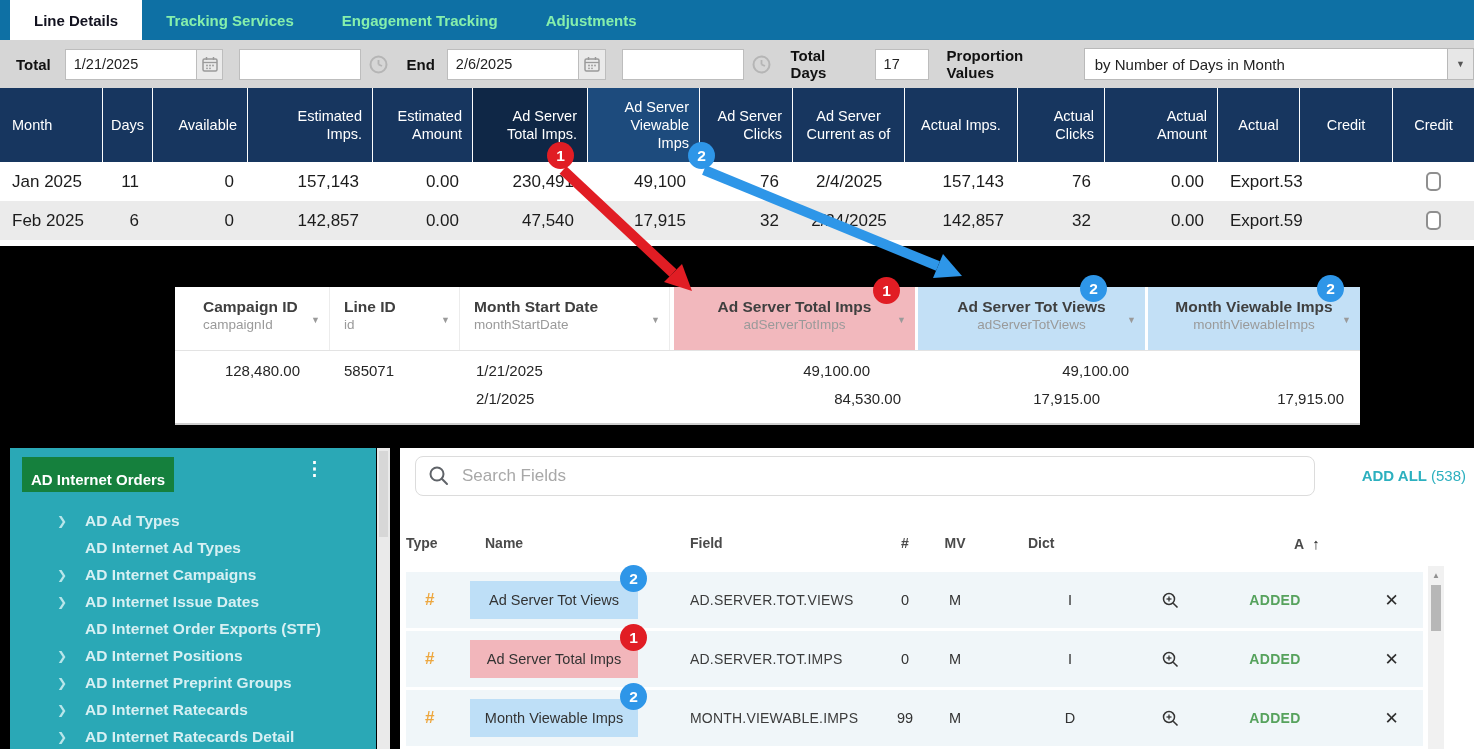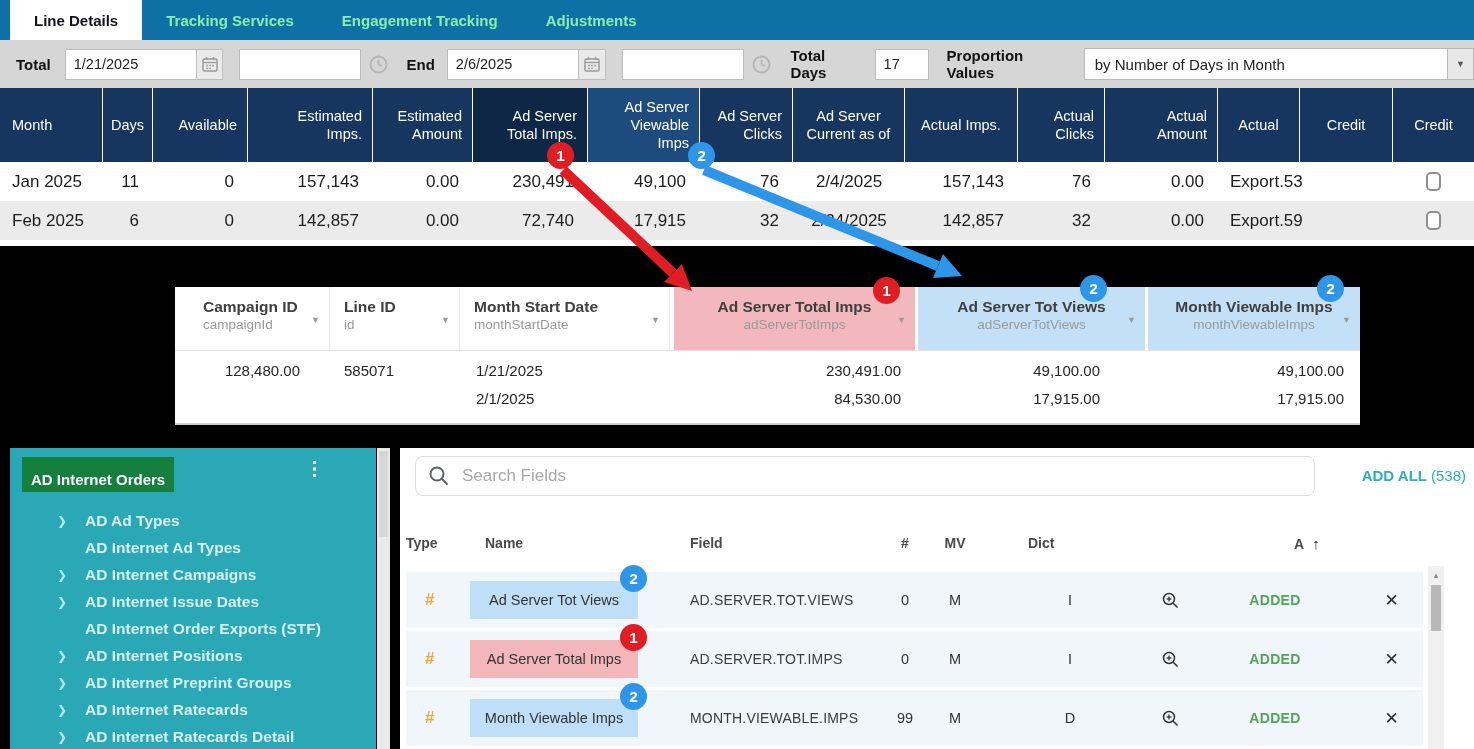--- a/index.html
+++ b/index.html
@@ -249,21 +249,21 @@
       <div class="lt-cell ac">
           <span class="checkbox"></span>
         </div>
     </div>
     <div class="lt-grid lt-row alt">
       <div class="lt-cell al">Feb 2025</div>
       <div class="lt-cell">6</div>
       <div class="lt-cell">0</div>
       <div class="lt-cell">142,857</div>
       <div class="lt-cell">0.00</div>
-      <div class="lt-cell">72,740</div>
+      <div class="lt-cell">47,540</div>
       <div class="lt-cell">17,915</div>
       <div class="lt-cell">32</div>
       <div class="lt-cell ac">2/24/2025</div>
       <div class="lt-cell">142,857</div>
       <div class="lt-cell">32</div>
       <div class="lt-cell">0.00</div>
       <div class="lt-cell al">Export.59</div>
       <div class="lt-cell ac"></div>
       <div class="lt-cell ac">
           <span class="checkbox"></span>
@@ -303,21 +303,20 @@
         <div class="mt-title">Month Viewable Imps</div>
         <div class="mt-sub">monthViewableImps</div>
         <span class="mt-caret">▼</span>
       </div>
     </div>
     <div class="mt-rows">
       <div class="mt-grid mt-row">
         <div class="mt-cell c-campaign">128,480.00</div>
         <div class="mt-cell c-line">585071</div>
         <div class="mt-cell c-month">1/21/2025</div>
-        <div class="mt-cell c-imps">230,491.00</div>
         <div class="mt-cell c-views">49,100.00</div>
         <div class="mt-cell c-viewable">49,100.00</div>
       </div>
       <div class="mt-grid mt-row">
         <div class="mt-cell c-campaign"></div>
         <div class="mt-cell c-line"></div>
         <div class="mt-cell c-month">2/1/2025</div>
         <div class="mt-cell c-imps">84,530.00</div>
         <div class="mt-cell c-views">17,915.00</div>
         <div class="mt-cell c-viewable">17,915.00</div>

